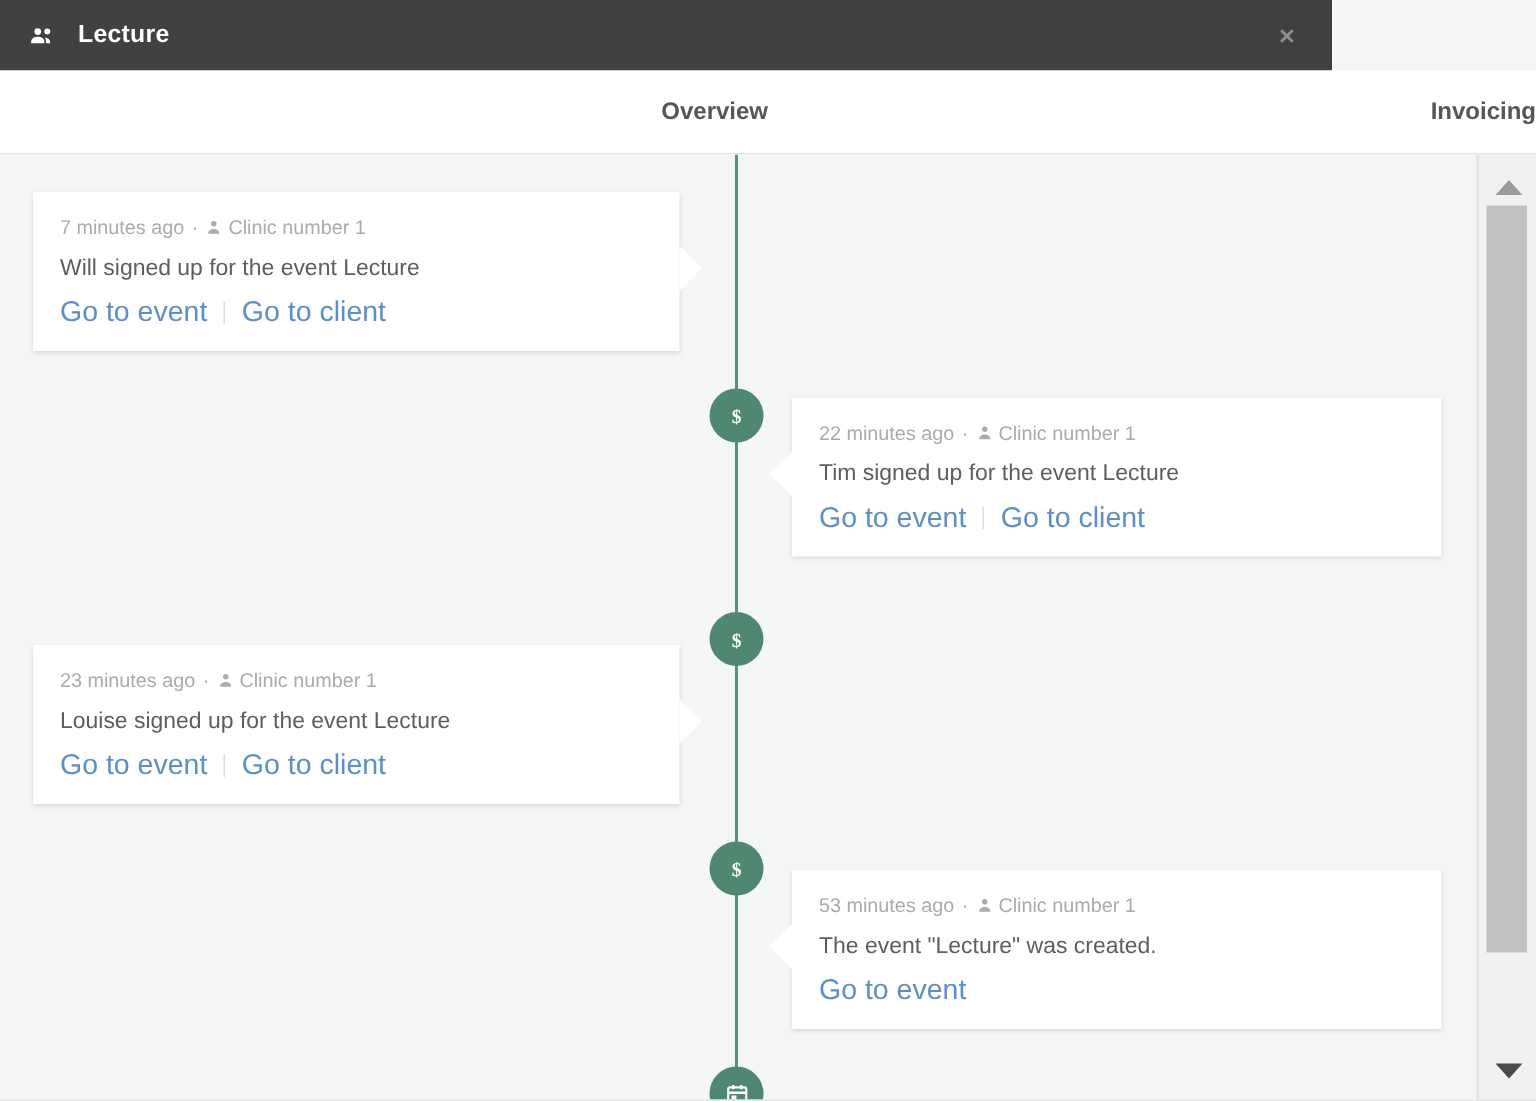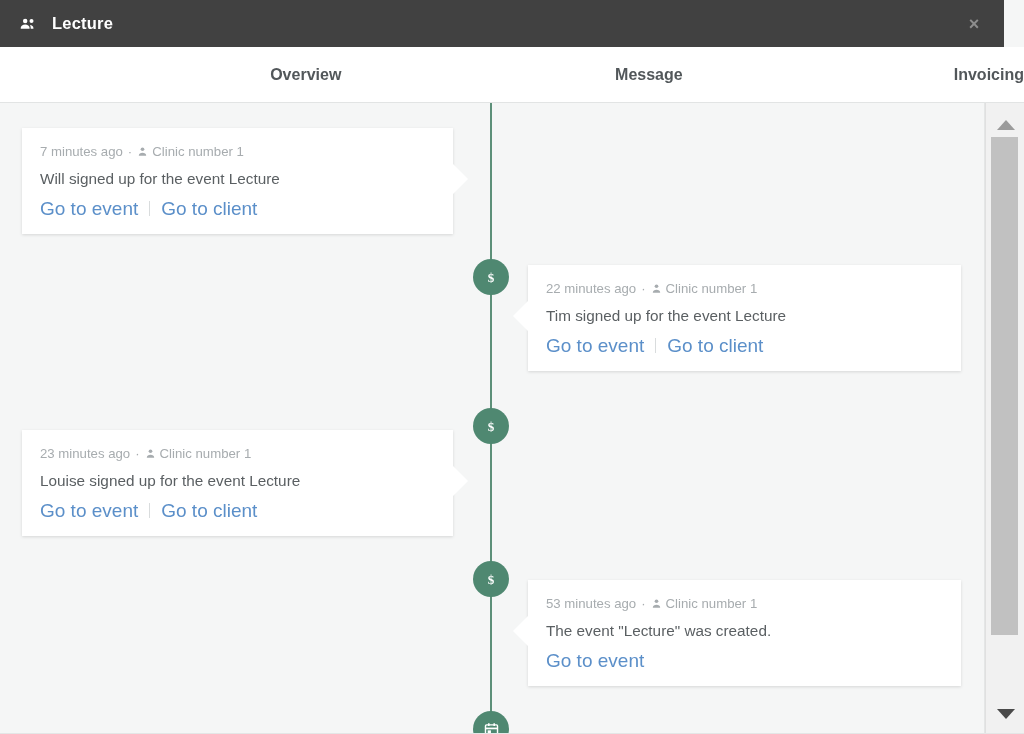--- a/index.html
+++ b/index.html
@@ -13,21 +13,21 @@
 
   #app {
     position: relative;
     width: 1024px; height: 734px;
     background: #f5f6f6;
   }
 
   
   .titlebar {
     position: absolute; left: 0; top: 0;
-    width: 1004px; height: 47px;
+    width: 888px; height: 47px;
     background: #414141;
     display: flex; align-items: center;
   }
   .titlebar-icon {
     margin-left: 18px;
     width: 20px; height: 20px;
     display: flex; align-items: center; justify-content: center;
     color: #ffffff;
   }
   .titlebar-title {
@@ -225,23 +225,20 @@
     </span>
     <span class="titlebar-title">Lecture</span>
     <span class="titlebar-close">×</span>
   </div>
 
   <div class="tabbar" id="tabbar">
       <div class="tab">
         <span>Overview</span>
       </div>
       <div class="tab">
-        <span>Message</span>
-      </div>
-      <div class="tab">
         <span>Invoicing</span>
       </div>
     </div>
 
   <div class="timeline-area">
     <div class="timeline-axis"></div>
     <div id="entries">
         <div class="marker" style="top: 156px;">
           <span class="dollar">$</span>
         </div>

